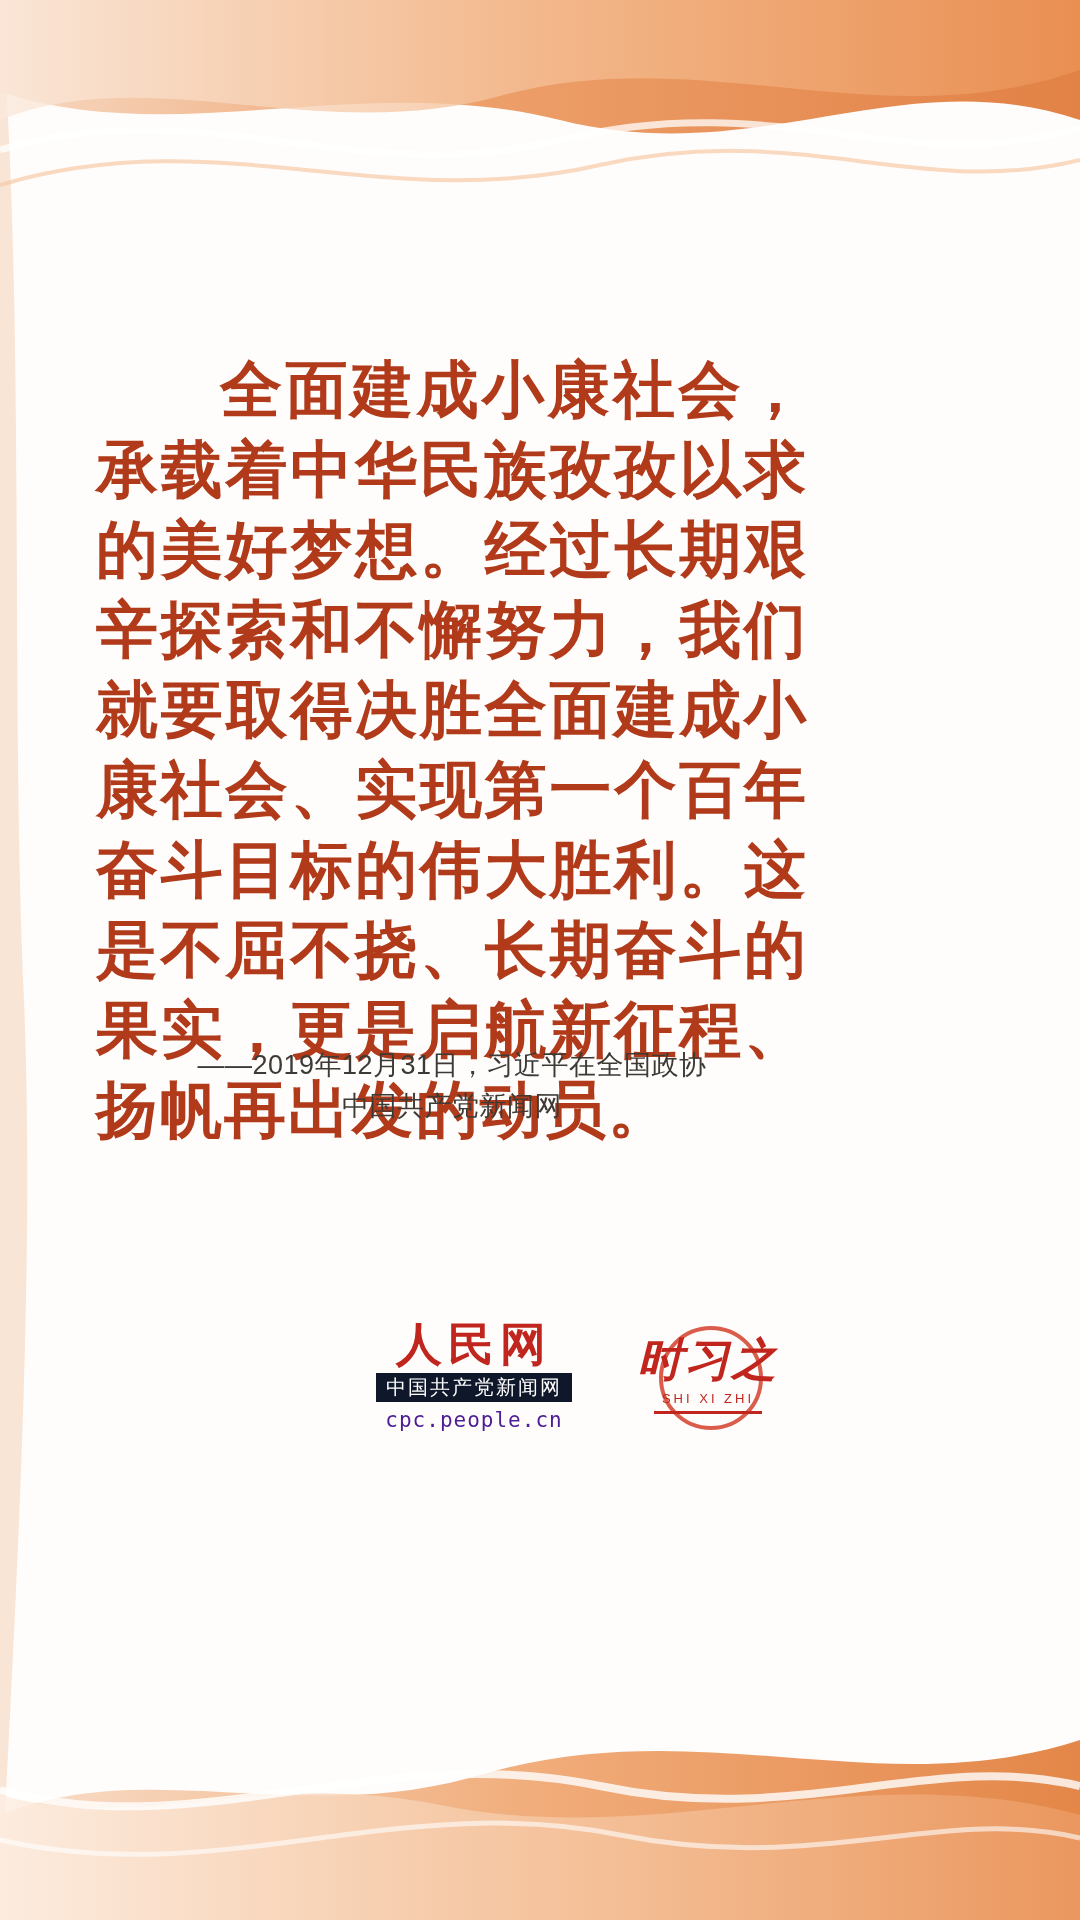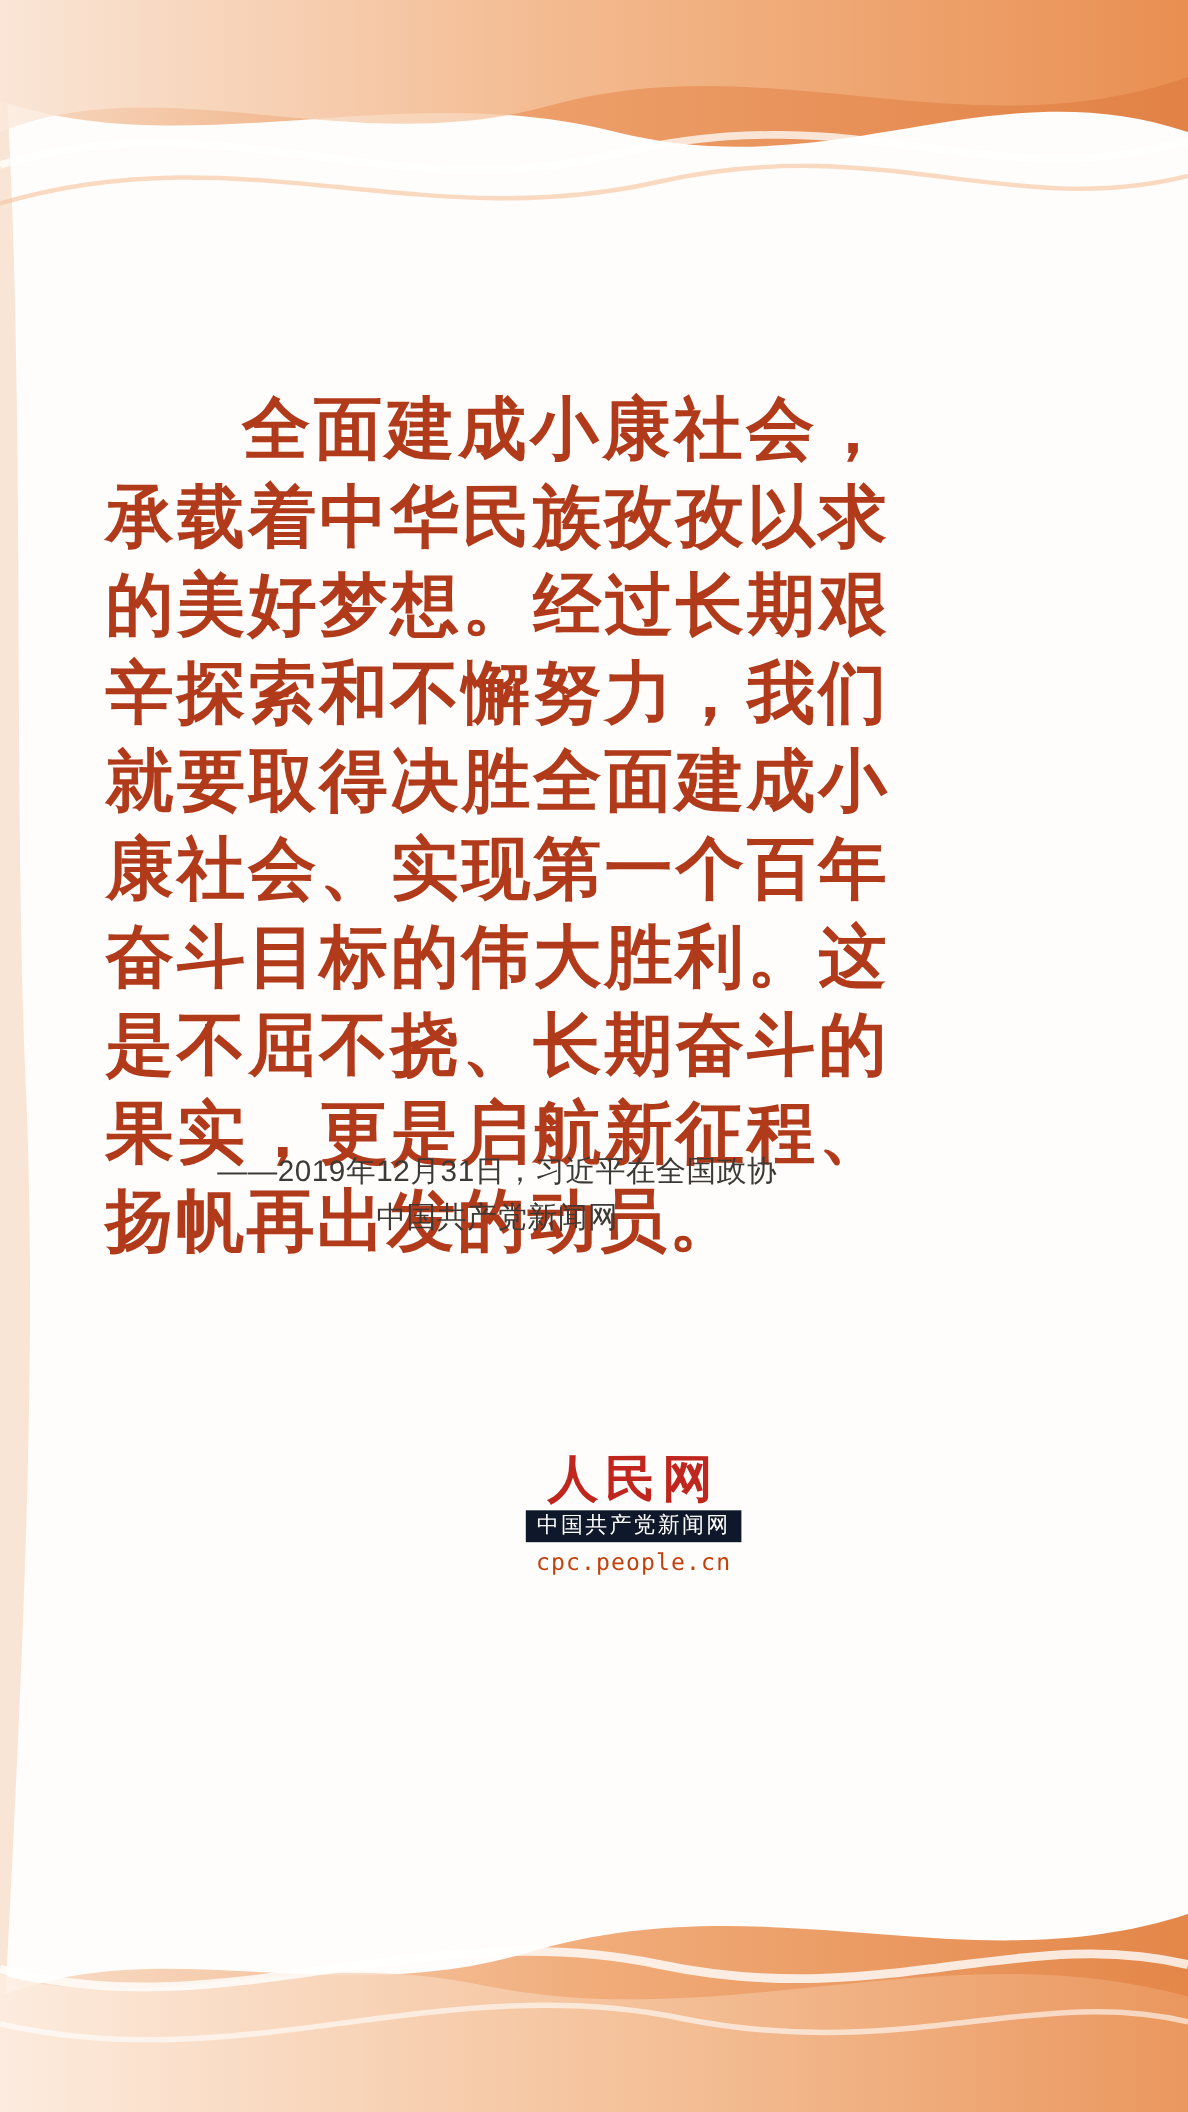--- a/index.html
+++ b/index.html
@@ -111,21 +111,21 @@
     background: #0f172a;
     color: #ffffff;
     font-size: 20px;
     letter-spacing: 2px;
     padding: 4px 10px 5px;
     line-height: 1;
     white-space: nowrap;
   }
   .logo-people .cn-url {
     margin-top: 6px;
-    color: #c2410c;
+    color: #4c1d95;
     font-family: "DejaVu Sans Mono", "Liberation Mono", monospace;
     font-size: 21px;
     letter-spacing: 1px;
     white-space: nowrap;
   }
   .logo-shixi {
     position: relative;
     width: 170px;
     height: 110px;
     display: flex;
@@ -212,20 +212,26 @@
   </div>
 
   <div class="footer">
 
     <div class="logo-people">
       <div class="cn-mark">人民网</div>
       <div class="cn-sub">中国共产党新闻网</div>
       <div class="cn-url">cpc.people.cn</div>
     </div>
 
+    <div class="logo-shixi">
+      <span class="ring"></span>
+      <div class="shixi-cn">时习之</div>
+      <div class="shixi-py">SHI XI ZHI</div>
+      <div class="shixi-bar"></div>
+    </div>
 
   </div>
 
   <div class="deco deco-bottom">
     <svg width="1080" height="330" viewBox="0 0 1080 330" preserveAspectRatio="none" aria-hidden="true">
       <defs>
         <linearGradient id="gBot" x1="0" y1="0" x2="1" y2="0">
           <stop offset="0%" stop-color="#f8ddc8"></stop>
           <stop offset="50%" stop-color="#f0a873"></stop>
           <stop offset="100%" stop-color="#e2803f"></stop>

